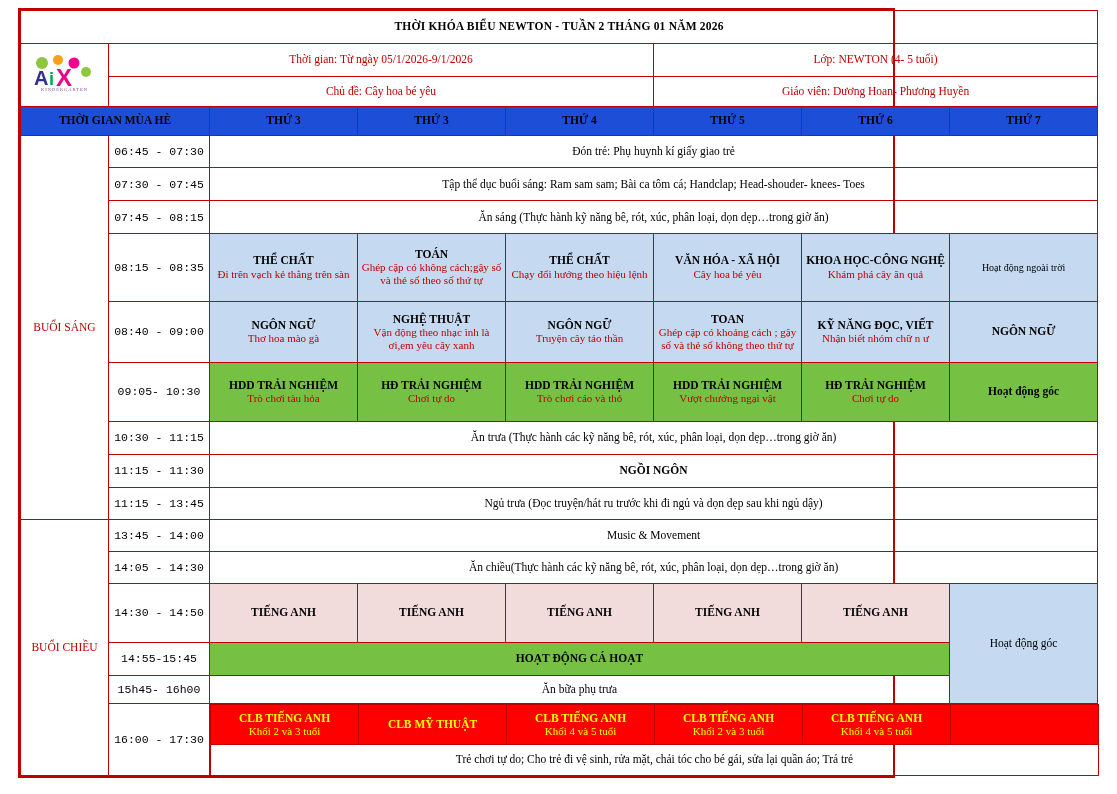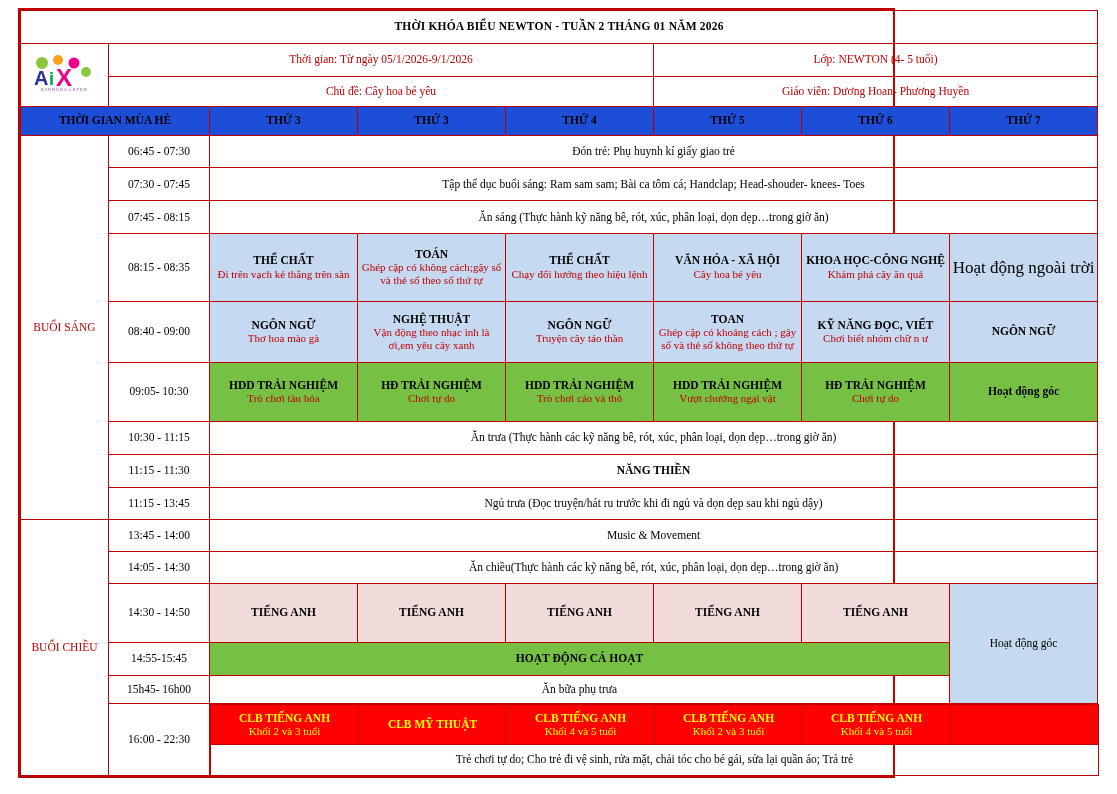--- a/index.html
+++ b/index.html
@@ -55,20 +55,21 @@
     font-weight: bold;
     font-size: 12.5px;
   }
   .row-label {
     color: #c00000;
     font-weight: normal;
     font-size: 12.5px;
   }
   .time-cell {
     font-size: 11px;
+    font-family: Liberation Mono, monospace;
   }
   .wide-text {
     font-size: 12px;
   }
   .blue {
     background: #c5d9f1;
   }
   .green {
     background: #76c043;
   }
@@ -202,21 +203,21 @@
       </td>
       <td class="blue">
         <span class="cell-title">VĂN HÓA - XÃ HỘI</span>
         <span class="cell-sub">Cây hoa bé yêu</span>
       </td>
       <td class="blue">
         <span class="cell-title">KHOA HỌC-CÔNG NGHỆ</span>
         <span class="cell-sub">Khám phá cây ăn quả</span>
       </td>
       <td class="blue">
-        <span style="font-size:17px">Hoạt động ngoài trời</span>
+        <span style="font-size:10px">Hoạt động ngoài trời</span>
       </td>
     </tr>
 
     <tr style="height:56px">
       <td class="time-cell">08:40 - 09:00</td>
       <td class="blue">
         <span class="cell-title">NGÔN NGỮ</span>
         <span class="cell-sub">Thơ hoa mào gà</span>
       </td>
       <td class="blue">
@@ -226,21 +227,21 @@
       <td class="blue">
         <span class="cell-title">NGÔN NGỮ</span>
         <span class="cell-sub">Truyện cây táo thần</span>
       </td>
       <td class="blue">
         <span class="cell-title">TOAN</span>
         <span class="cell-sub">Ghép cặp có khoảng cách ; gậy số và thẻ số không theo thứ tự</span>
       </td>
       <td class="blue">
         <span class="cell-title">KỸ NĂNG ĐỌC, VIẾT</span>
-        <span class="cell-sub">Chơi biết nhóm chữ n ư</span>
+        <span class="cell-sub">Nhận biết nhóm chữ n ư</span>
       </td>
       <td class="blue">
         <span class="cell-title">NGÔN NGỮ</span>
       </td>
     </tr>
 
     <tr style="height:54px">
       <td class="time-cell">09:05- 10:30</td>
       <td class="green">
         <span class="cell-title">HDD TRẢI NGHIỆM</span>
@@ -266,21 +267,21 @@
         <span class="cell-title">Hoạt động góc</span>
       </td>
     </tr>
 
     <tr style="height:30px">
       <td class="time-cell">10:30 - 11:15</td>
       <td colspan="6" class="wide-text">Ăn trưa (Thực hành các kỹ năng bê, rót, xúc, phân loại, dọn dẹp…trong giờ ăn)</td>
     </tr>
     <tr style="height:30px">
       <td class="time-cell">11:15 - 11:30</td>
-      <td colspan="6" class="bold-center">NĂNG THIỀN</td>
+      <td colspan="6" class="bold-center">NGỒI NGÔN</td>
     </tr>
     <tr style="height:30px">
       <td class="time-cell">11:15 - 13:45</td>
       <td colspan="6" class="wide-text">Ngủ trưa (Đọc truyện/hát ru trước khi đi ngủ và dọn dẹp sau khi ngủ dậy)</td>
     </tr>
 
     <tr style="height:29px">
       <td rowspan="6" class="row-label">BUỔI CHIỀU</td>
       <td class="time-cell">13:45 - 14:00</td>
       <td colspan="6" class="wide-text">Music &amp; Movement</td>
@@ -313,21 +314,21 @@
     <tr style="height:30px">
       <td class="time-cell">14:55-15:45</td>
       <td colspan="5" class="green bold-center">HOẠT ĐỘNG CÁ HOẠT</td>
     </tr>
     <tr style="height:26px">
       <td class="time-cell">15h45- 16h00</td>
       <td colspan="5" class="wide-text">Ăn bữa phụ trưa</td>
     </tr>
 
     <tr style="height:64px">
-      <td class="time-cell">16:00 - 22:30</td>
+      <td class="time-cell">16:00 - 17:30</td>
       <td colspan="6" style="padding:0; border:none">
         <table style="width:100%; height:100%; border-collapse:collapse; table-layout:fixed">
           <colgroup>
             <col style="width:148px">
                 <col style="width:148px">
                 <col style="width:148px">
             <col style="width:148px">
                 <col style="width:148px">
                 <col style="width:148px">
           </colgroup>

